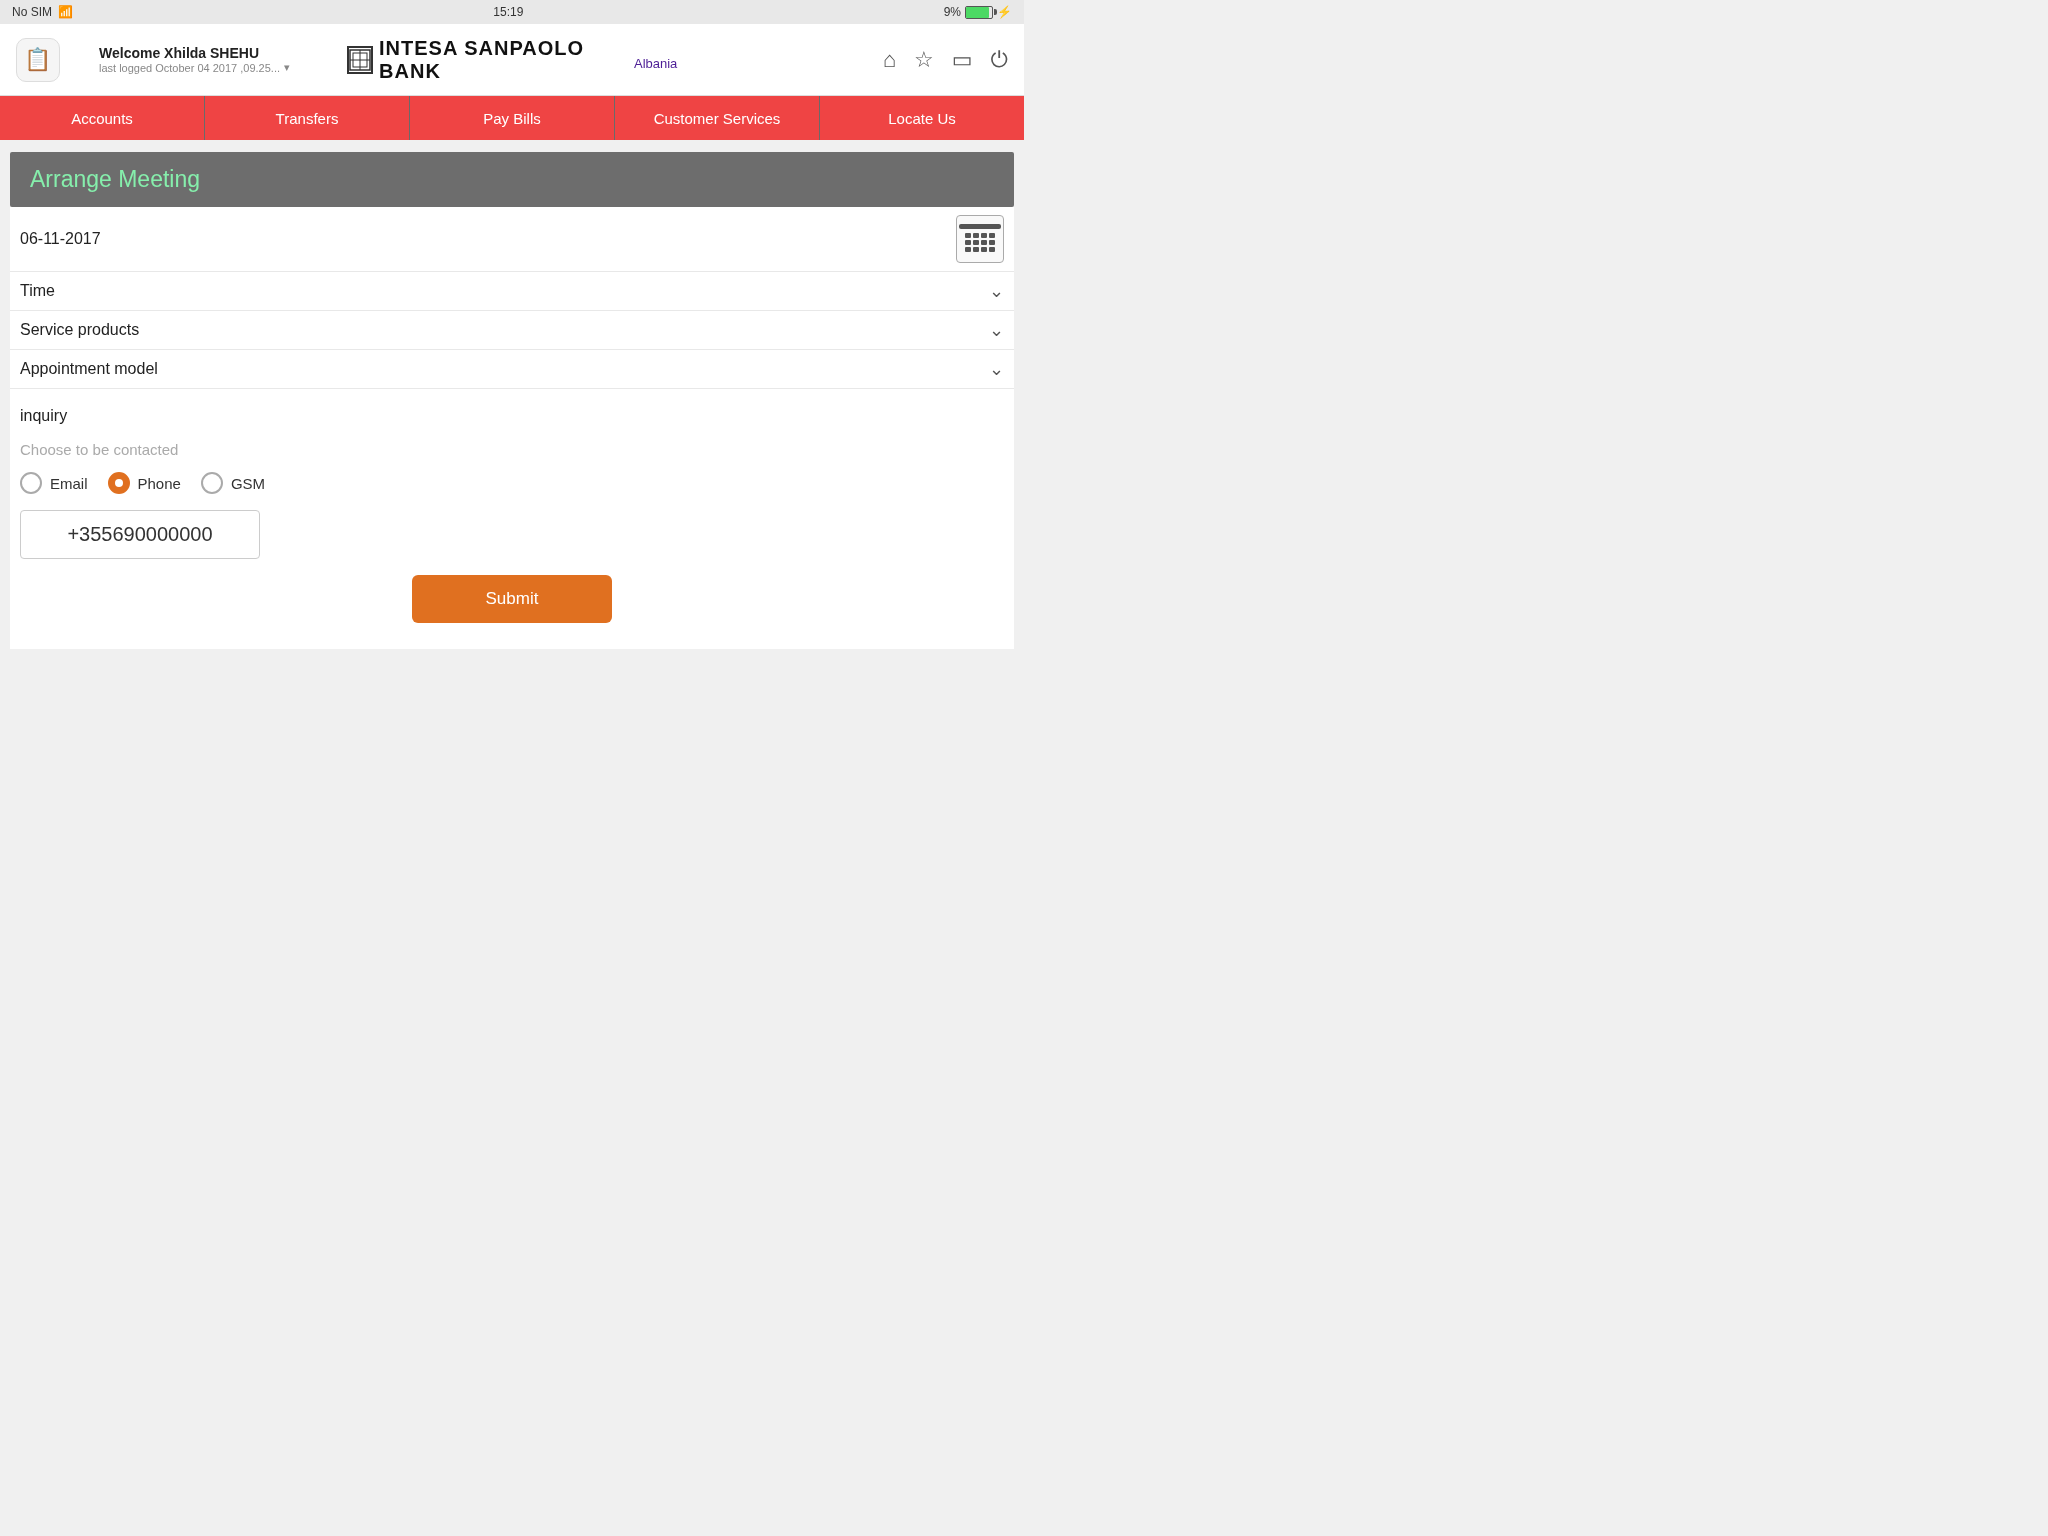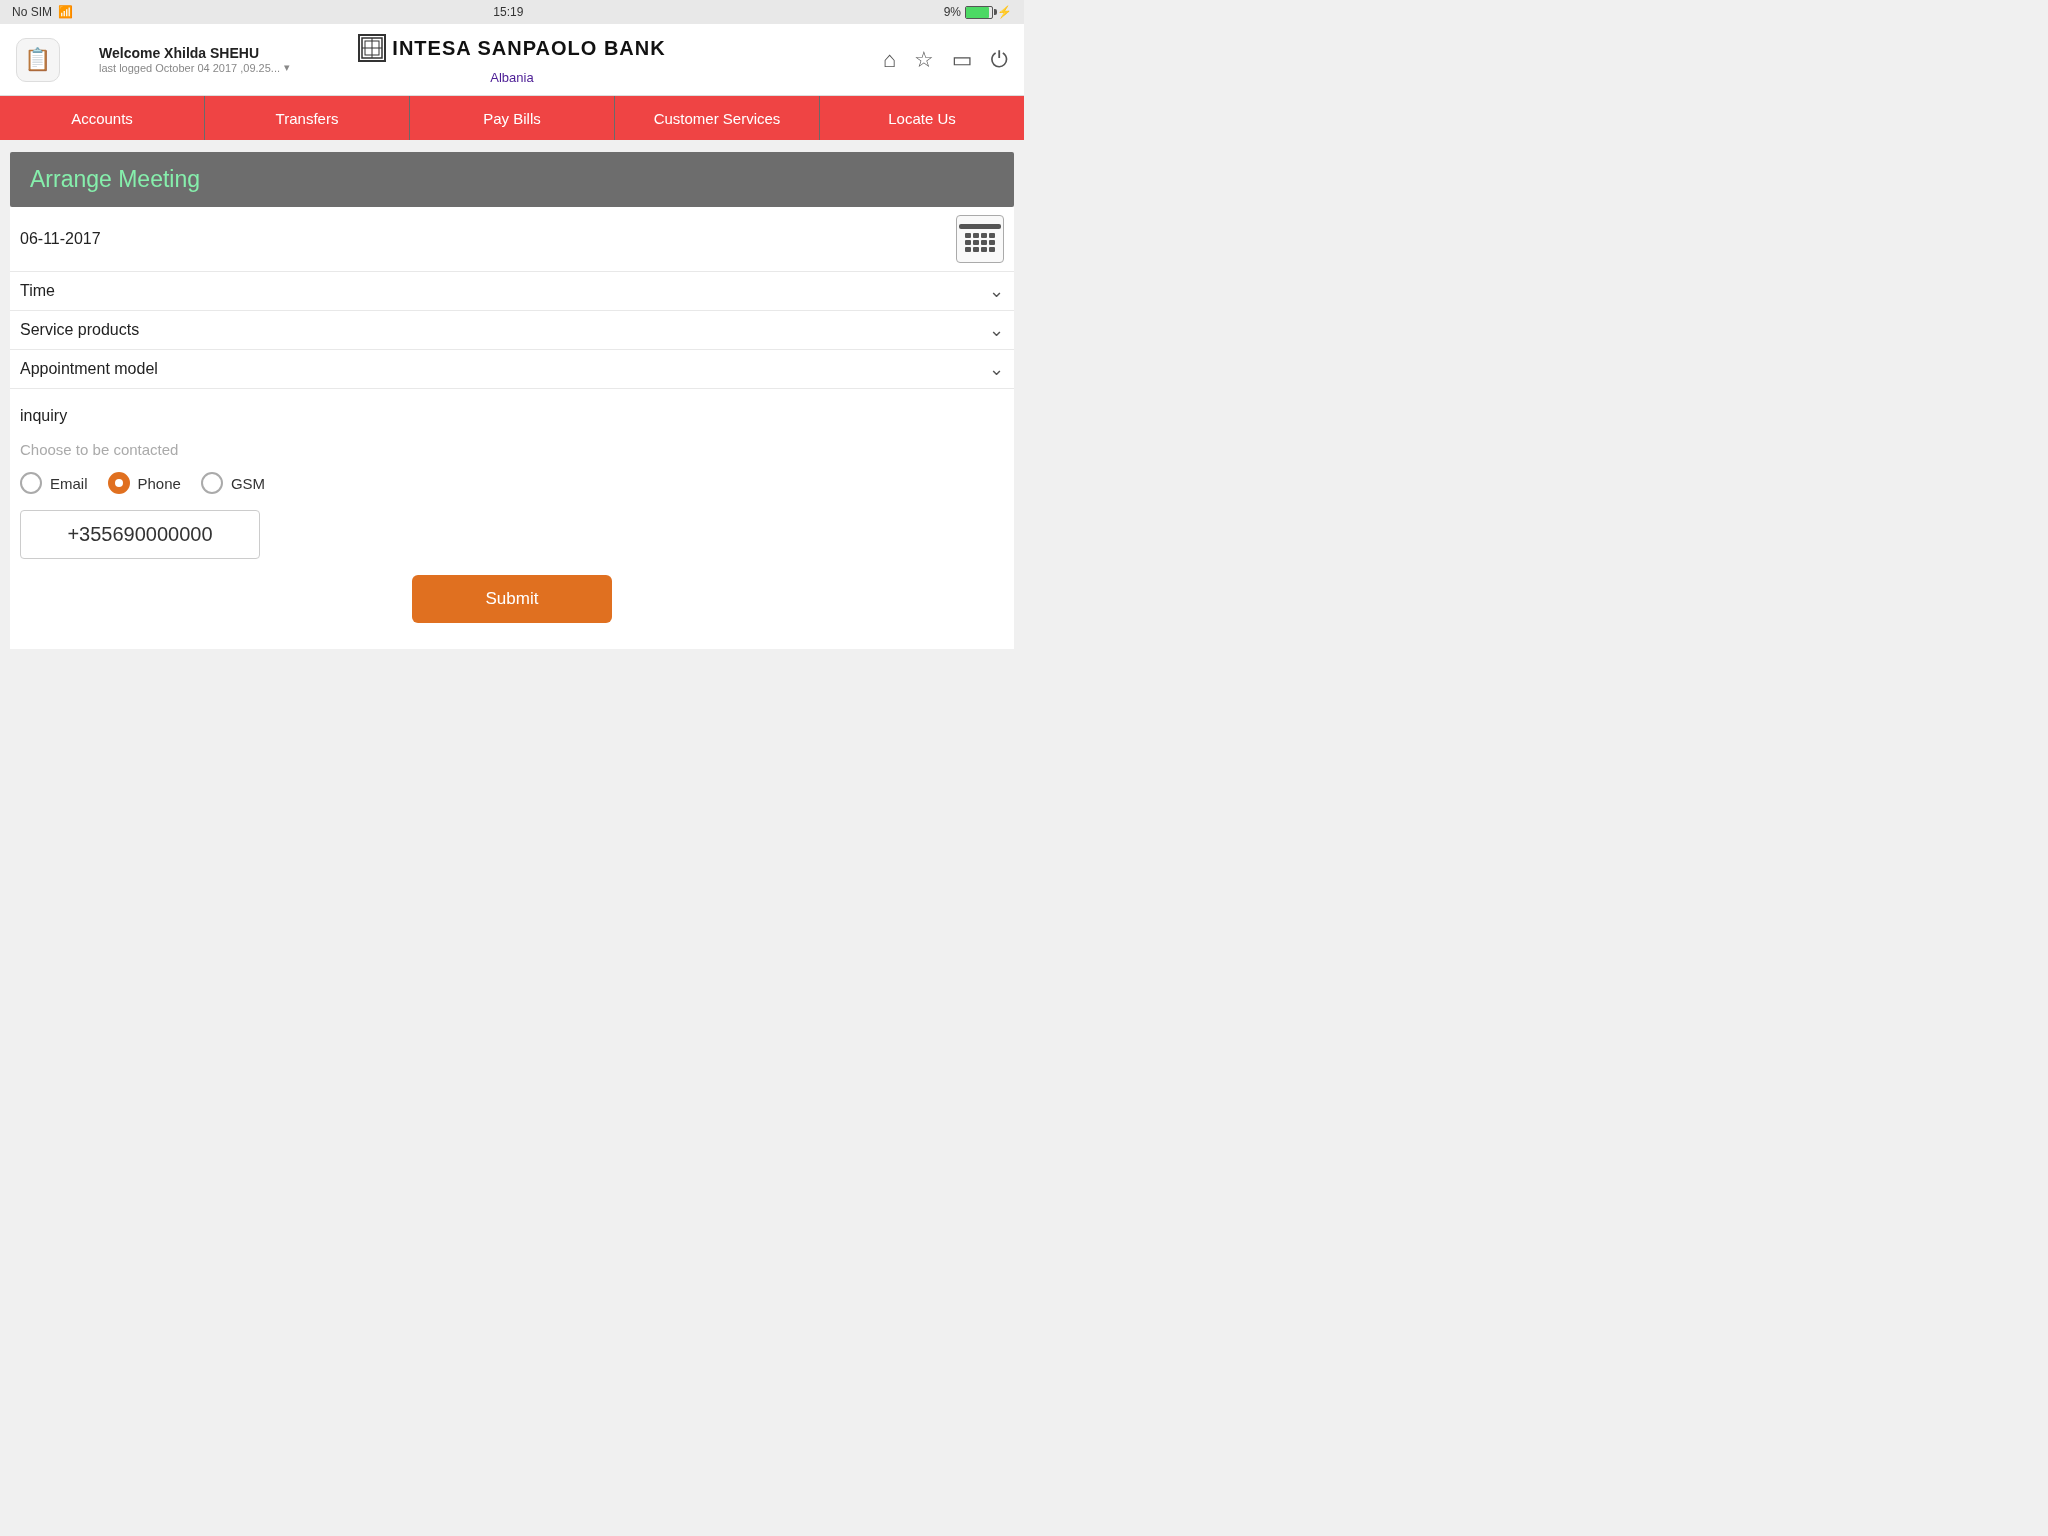--- a/index.html
+++ b/index.html
@@ -52,21 +52,21 @@
     .header-left { display: flex; align-items: center; gap: 10px; flex: 1; }
     .app-icon {
       width: 44px; height: 44px; background: #f5f5f5;
       border-radius: 10px; border: 1px solid #ddd;
       display: flex; align-items: center; justify-content: center;
       font-size: 22px;
     }
     .user-info { display: flex; flex-direction: column; margin-left: 29px; }
     .welcome-text { font-size: 14px; font-weight: 600; color: #222; }
     .last-logged { display: flex; align-items: center; gap: 4px; font-size: 11px; color: #888; }
-    .header-center { flex: 1; display: flex; flex-direction: column; align-items: center; }
+    .header-center { flex: 1; display: flex; flex-direction: row; align-items: center; }
     .bank-logo { display: flex; align-items: center; gap: 6px; }
     .bank-icon {
       width: 28px; height: 28px; border: 2px solid #333;
       display: flex; align-items: center; justify-content: center;
       font-size: 10px; font-weight: bold; color: #333;
     }
     .bank-name { font-size: 20px; font-weight: 700; letter-spacing: 1px; color: #111; }
     .bank-subtitle { font-size: 13px; color: #4c1d95; margin-top: 8px; }
     .header-right { flex: 1; display: flex; justify-content: flex-end; align-items: center; gap: 18px; }
     .header-icon { font-size: 22px; color: #555; cursor: pointer; }

